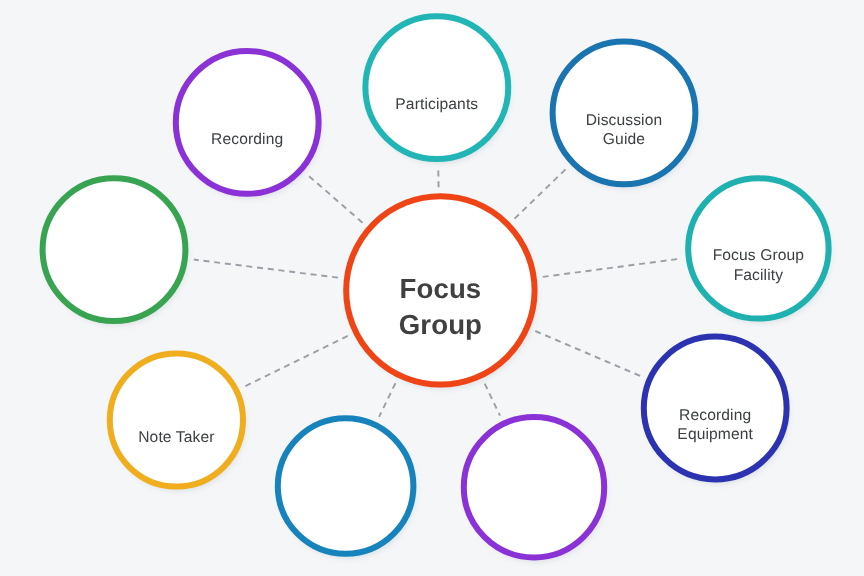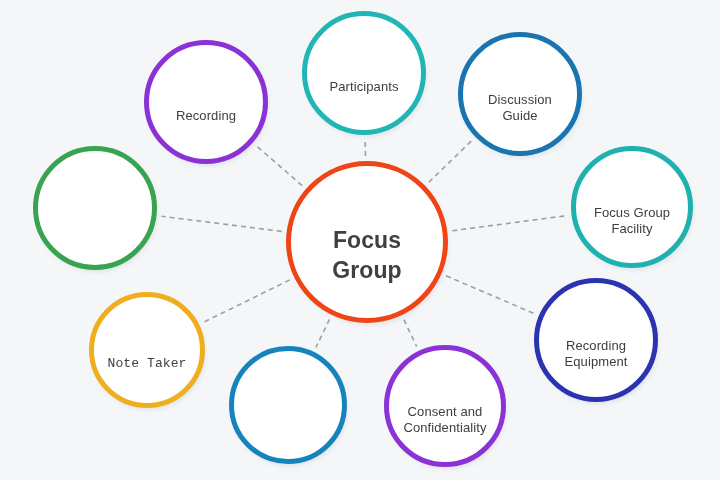--- a/index.html
+++ b/index.html
@@ -126,28 +126,26 @@
       </div>
       <div class="node satellite" style="left: 534px; top: 278px; width: 124px; height: 124px;">
         <div class="disc"></div>
         <div class="ring" style="border-width: 5px; border-color: rgb(44, 51, 176);"></div>
         <div class="label">Recording
 Equipment</div>
       </div>
       <div class="node satellite" style="left: 384px; top: 345px; width: 122px; height: 122px;">
         <div class="disc"></div>
         <div class="ring" style="border-width: 5px; border-color: rgb(138, 50, 214);"></div>
-        <div class="label">Consent and
-Confidentiality</div>
       </div>
       <div class="node satellite" style="left: 229px; top: 346px; width: 118px; height: 118px;">
         <div class="disc"></div>
         <div class="ring" style="border-width: 5px; border-color: rgb(22, 131, 189);"></div>
       </div>
-      <div class="node satellite" style="left: 89px; top: 292px; width: 116px; height: 116px; font-family: Liberation Mono, monospace;">
+      <div class="node satellite" style="left: 89px; top: 292px; width: 116px; height: 116px;">
         <div class="disc"></div>
         <div class="ring" style="border-width: 5px; border-color: rgb(240, 173, 30);"></div>
         <div class="label">Note Taker</div>
       </div>
       <div class="node satellite" style="left: 33px; top: 146px; width: 124px; height: 124px;">
         <div class="disc"></div>
         <div class="ring" style="border-width: 5px; border-color: rgb(56, 164, 81);"></div>
       </div>
     </div>
 </div>

